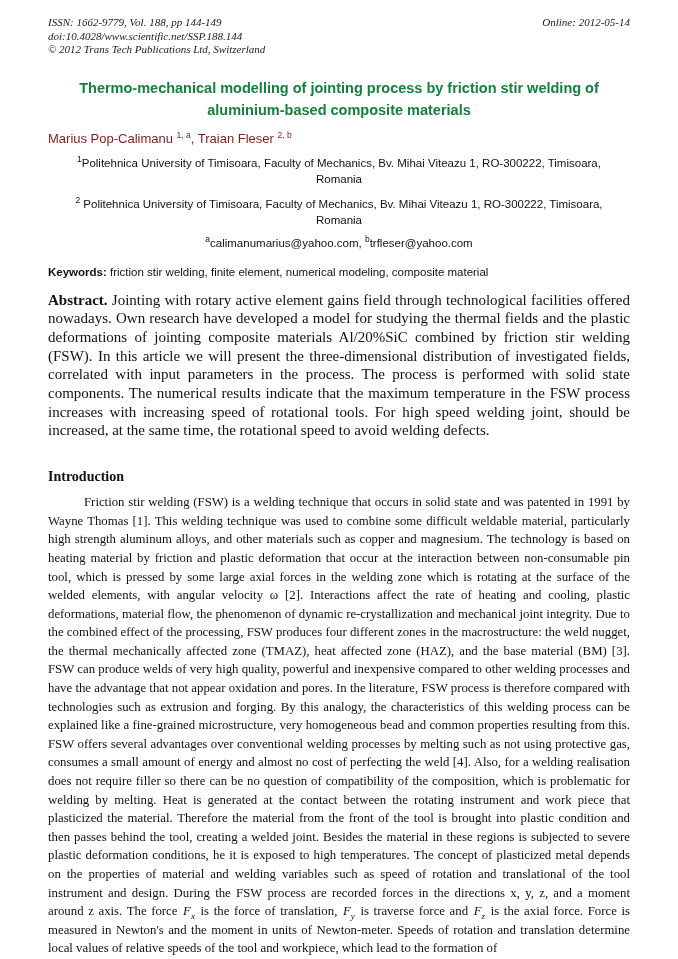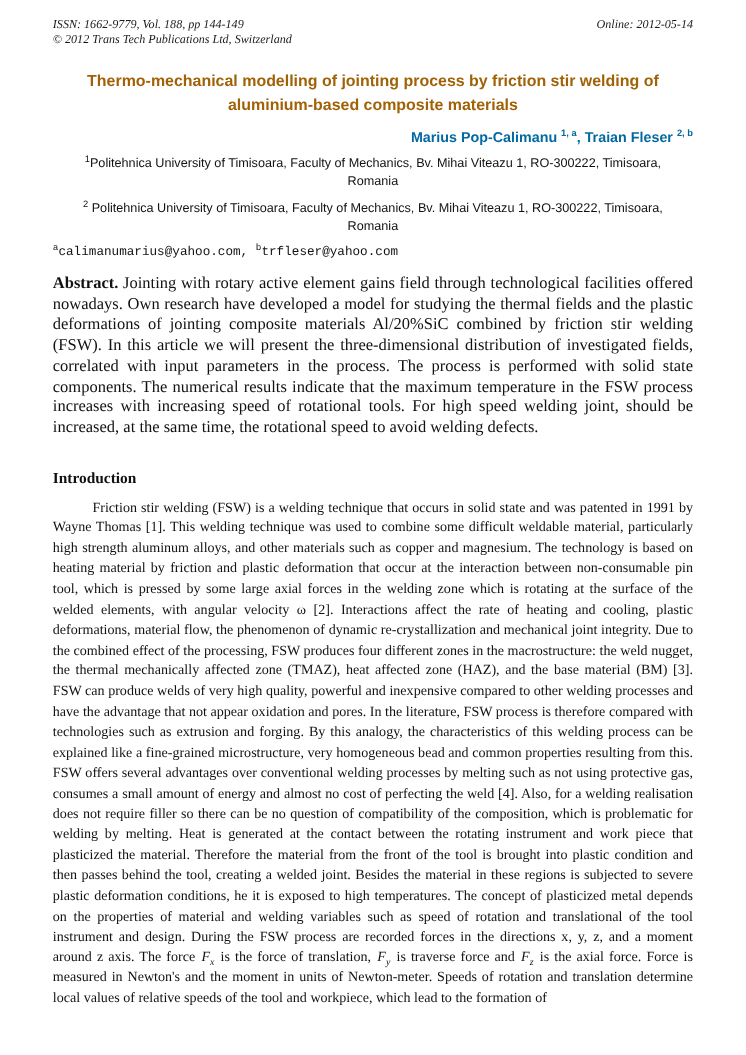--- a/index.html
+++ b/index.html
@@ -38,50 +38,50 @@
 
   
   .paper-title {
     margin: 20px auto 0 auto;
     max-width: 530px;
     text-align: center;
     font-family: "Liberation Sans", sans-serif;
     font-weight: bold;
     font-size: 14.5px;
     line-height: 22px;
-    color: #a16207;
+    color: #15803d;
   }
 
   .authors-line {
     margin-top: 10px;
-    text-align: right;
+    text-align: left;
     font-family: "Liberation Sans", sans-serif;
     font-size: 13px;
-    color: #0369a1;
-    font-weight: bold;
+    color: #7f1d1d;
   }
   .authors-line sup, .affil sup, .emails-line sup {
     font-size: 8.5px;
     vertical-align: super;
     line-height: 0;
   }
 
   .affil {
     margin-top: 9px;
     text-align: center;
     font-family: "Liberation Sans", sans-serif;
     font-size: 11.5px;
     line-height: 16px;
     max-width: 560px;
     margin-left: auto;
     margin-right: auto;
   }
   .emails-line {
     margin-top: 9px;
-    font-family: Liberation Mono, monospace;
+    text-align: center;
+    font-family: Liberation Sans, sans-serif;
     font-size: 11.5px;
   }
 
   .keywords-line {
     margin-top: 17px;
     font-family: "Liberation Sans", sans-serif;
     font-size: 11.5px;
     text-align: left;
   }
   .keywords-line .kw-label { font-weight: bold; }
@@ -122,34 +122,36 @@
     line-height: 0;
   }
 </style>
 </head>
 <body>
 
 <div class="page">
 
   <div class="journal-header">
     <div>ISSN: 1662-9779, Vol. 188, pp 144-149</div>
+    <div>doi:10.4028/www.scientific.net/SSP.188.144</div>
     <div>© 2012 Trans Tech Publications Ltd, Switzerland</div>
     <div class="online-date">Online: 2012-05-14</div>
   </div>
 
   <h1 class="paper-title">Thermo-mechanical modelling of jointing process by friction stir welding of aluminium-based composite materials</h1>
 
   <div class="authors-line"><span>Marius Pop-Calimanu </span><sup>1, a</sup><span>, </span><span>Traian Fleser </span><sup>2, b</sup></div>
 
   <div class="affil"><sup>1</sup><span>Politehnica University of Timisoara, Faculty of Mechanics, Bv. Mihai Viteazu 1, RO-300222, Timisoara, Romania</span></div>
 
   <div class="affil"><sup>2</sup><span> Politehnica University of Timisoara, Faculty of Mechanics, Bv. Mihai Viteazu 1, RO-300222, Timisoara, Romania</span></div>
 
   <div class="emails-line"><sup>a</sup><span>calimanumarius@yahoo.com, </span><sup>b</sup><span>trfleser@yahoo.com</span></div>
 
+  <div class="keywords-line"><span class="kw-label">Keywords:</span><span> friction stir welding, finite element, numerical modeling, composite material</span></div>
 
   <p class="abstract-para"><span class="abs-label">Abstract.</span><span> Jointing with rotary active element gains field through technological facilities offered nowadays. Own research have developed a model for studying the thermal fields and the plastic deformations of jointing composite materials Al/20%SiC combined by friction stir welding (FSW). In this article we will present the three-dimensional distribution of investigated fields, correlated with input parameters in the process. The process is performed with solid state components. The numerical results indicate that the maximum temperature in the FSW process increases with increasing speed of rotational tools. For high speed welding joint, should be increased, at the same time, the rotational speed to avoid welding defects.</span></p>
 
   <h2 class="section-heading">Introduction</h2>
 
   <p class="body-para"><span>Friction stir welding (FSW) is a welding technique that occurs in solid state and was patented in 1991 by Wayne Thomas [1]. This welding technique was used to combine some difficult weldable material, particularly high strength aluminum alloys, and other materials such as copper and magnesium. The technology is based on heating material by friction and plastic deformation that occur at the interaction between non-consumable pin tool, which is pressed by some large axial forces in the welding zone which is rotating at the surface of the welded elements, with angular velocity ω [2]. Interactions affect the rate of heating and cooling, plastic deformations, material flow, the phenomenon of dynamic re-crystallization and mechanical joint integrity. Due to the combined effect of the processing, FSW produces four different zones in the macrostructure: the weld nugget, the thermal mechanically affected zone (TMAZ), heat affected zone (HAZ), and the base material (BM) [3]. FSW can produce welds of very high quality, powerful and inexpensive compared to other welding processes and have the advantage that not appear oxidation and pores. In the literature, FSW process is therefore compared with technologies such as extrusion and forging. By this analogy, the characteristics of this welding process can be explained like a fine-grained microstructure, very homogeneous bead and common properties resulting from this. FSW offers several advantages over conventional welding processes by melting such as not using protective gas, consumes a small amount of energy and almost no cost of perfecting the weld [4]. Also, for a welding realisation does not require filler so there can be no question of compatibility of the composition, which is problematic for welding by melting. Heat is generated at the contact between the rotating instrument and work piece that plasticized the material. Therefore the material from the front of the tool is brought into plastic condition and then passes behind the tool, creating a welded joint. Besides the material in these regions is subjected to severe plastic deformation conditions, he it is exposed to high temperatures. The concept of plasticized metal depends on the properties of material and welding variables such as speed of rotation and translational of the tool instrument and design. During the FSW process are recorded forces in the directions x, y, z, and a moment around z axis. The force </span><span class="math-var"><span>F</span><span class="math-sub">x</span></span><span> is the force of translation, </span><span class="math-var"><span>F</span><span class="math-sub">y</span></span><span> is traverse force and </span><span class="math-var"><span>F</span><span class="math-sub">z</span></span><span> is the axial force. Force is measured in Newton's and the moment in units of Newton-meter. Speeds of rotation and translation determine local values of relative speeds of the tool and workpiece, which lead to the formation of</span></p>
 
 </div>
 
 </body></html>

